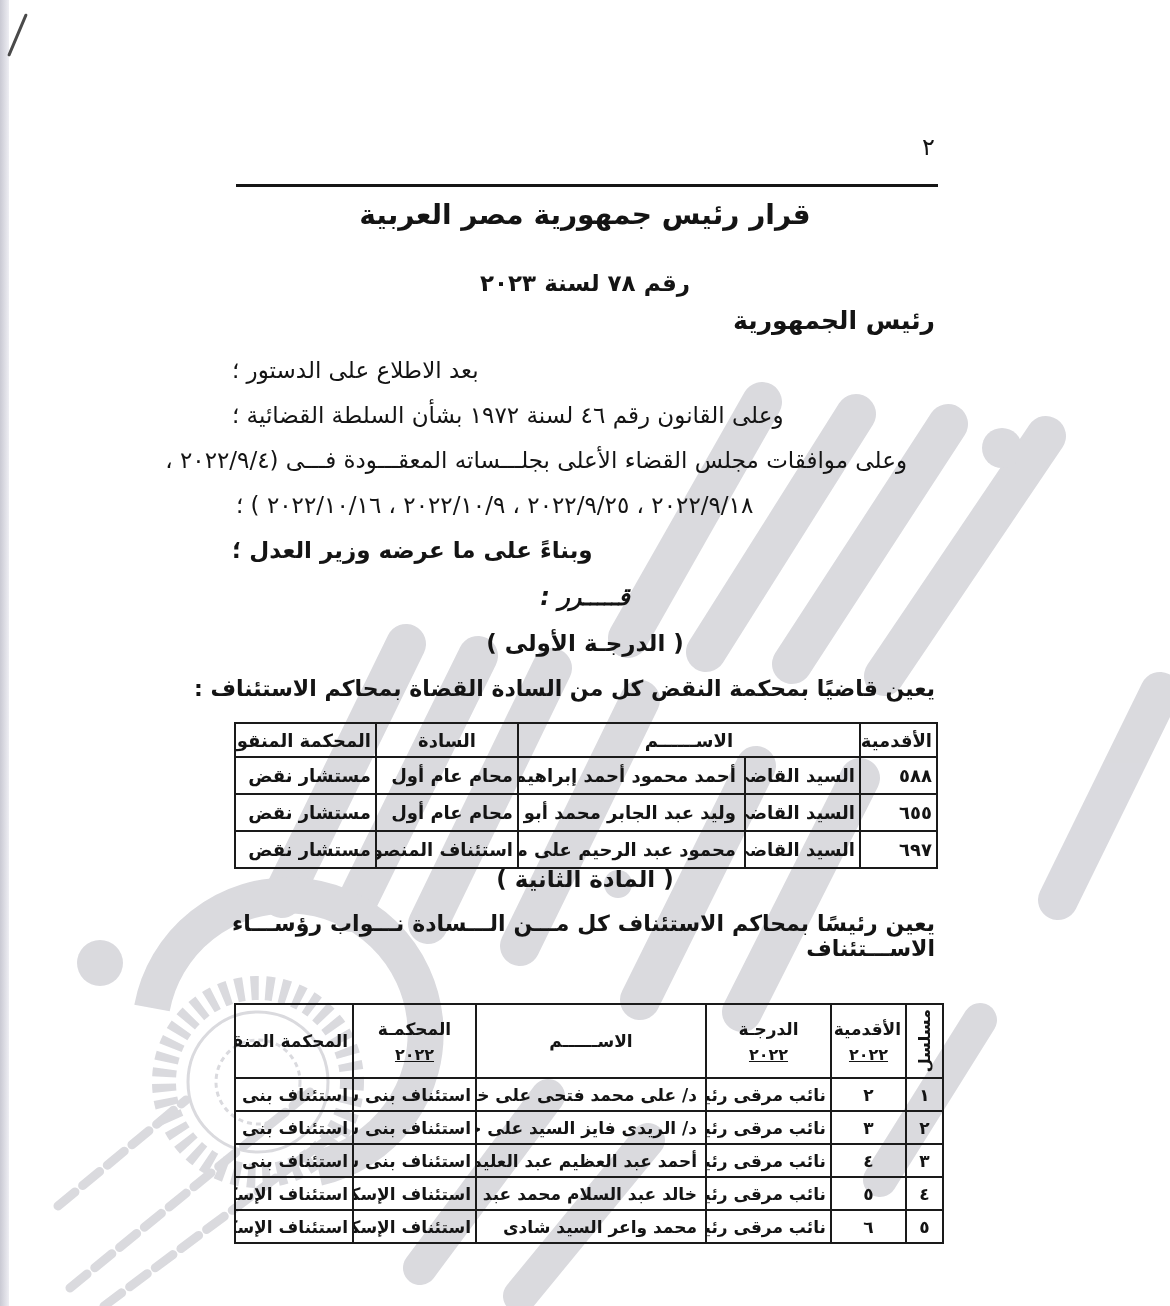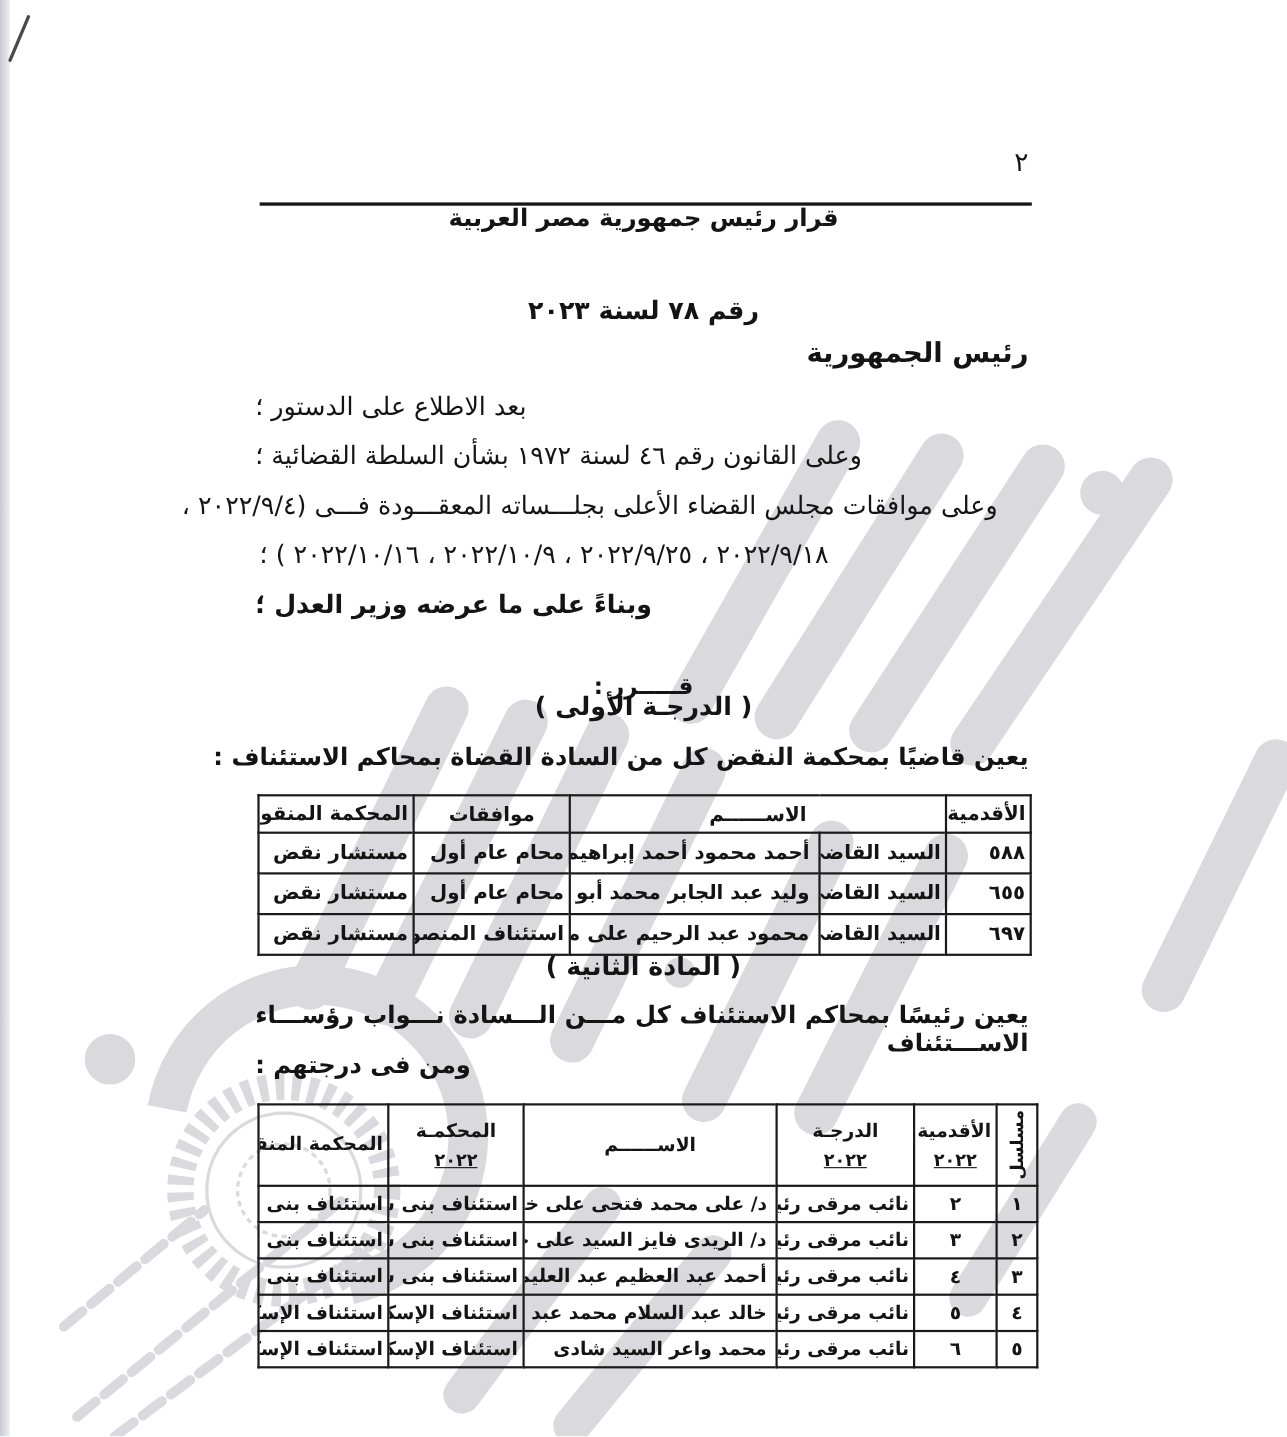--- a/index.html
+++ b/index.html
@@ -24,30 +24,30 @@
   
   .header-row{
     position:absolute;top:133px;right:235px;left:230px;
     display:flex;align-items:baseline;gap:26px;
     font-size:24px;white-space:nowrap;
   }
   .rule{
     position:absolute;top:184px;left:236px;width:702px;height:3px;background:#161616;
   }
   .centered-band{position:absolute;right:232px;width:706px;text-align:center;}
-  .doc-title{top:186px;font-size:22px;font-weight:bold;letter-spacing:0px;}
+  .doc-title{top:198px;font-size:28px;font-weight:bold;letter-spacing:0px;}
   .doc-number{top:270px;font-size:23px;font-weight:bold;text-align:center;}
   .issuer{position:absolute;top:306px;right:235px;font-size:25px;font-weight:bold;}
   .pline{position:absolute;right:235px;left:232px;font-size:23px;text-align:left;white-space:nowrap;}
   .p1{top:357px;padding-right:45px;}
   .p2{top:402px;padding-right:32px;}
   .p3{top:447px;padding-right:28px;}
   .p4{top:492px;text-align:left;padding-left:4px;}
   .p5{top:537px;padding-right:45px;font-weight:bold;}
-  .decree-word{top:612px;font-size:21px;font-weight:bold;}
+  .decree-word{top:583px;font-size:24px;font-weight:bold;font-style:italic;}
   .art-heading{font-size:23px;font-weight:bold;}
   .a1-head{top:630px;}
   .a1-intro{top:676px;font-weight:bold;font-size:22px;}
   .a2-head{top:866px;}
   .a2-line1{top:911px;font-weight:bold;font-size:22px;white-space:normal;
             text-align:justify;text-align-last:justify;}
   .a2-line2{top:956px;font-weight:bold;font-size:22px;}
   
   table.gz{
     position:absolute;border-collapse:collapse;table-layout:fixed;
@@ -145,21 +145,21 @@
       <col style="width:77px">
         <col style="width:115px">
         <col style="width:227px">
       <col style="width:142px">
         <col style="width:141px">
     </colgroup>
     <thead>
       <tr>
         <th>الأقدمية</th>
         <th colspan="2">الاســــــم</th>
-        <th>موافقات</th>
+        <th>السادة</th>
         <th>المحكمة المنقول إليها</th>
       </tr>
     </thead>
     <tbody>
         <tr>
           <td>٥٨٨</td>
           <td>السيد القاضى/</td>
           <td class="name">أحمد محمود أحمد إبراهيم حسن</td>
           <td>محام عام أول</td>
           <td>مستشار نقض</td>
@@ -176,21 +176,20 @@
           <td>السيد القاضى/</td>
           <td class="name">محمود عبد الرحيم على محمد</td>
           <td>استئناف المنصورة</td>
           <td>مستشار نقض</td>
         </tr>
       </tbody>
   </table>
 
   <div class="centered-band art-heading a2-head">( المادة الثانية )</div>
   <div class="pline a2-line1">يعين رئيسًا بمحاكم الاستئناف كل مـــن الـــسادة نـــواب رؤســـاء الاســـتئناف</div>
-  <div class="pline a2-line2">ومن فى درجتهم :</div>
 
   <table class="gz" id="table2">
     <colgroup>
       <col style="width:37px">
         <col style="width:75px">
         <col style="width:125px">
       <col style="width:230px">
         <col style="width:123px">
         <col style="width:118px">
     </colgroup>

